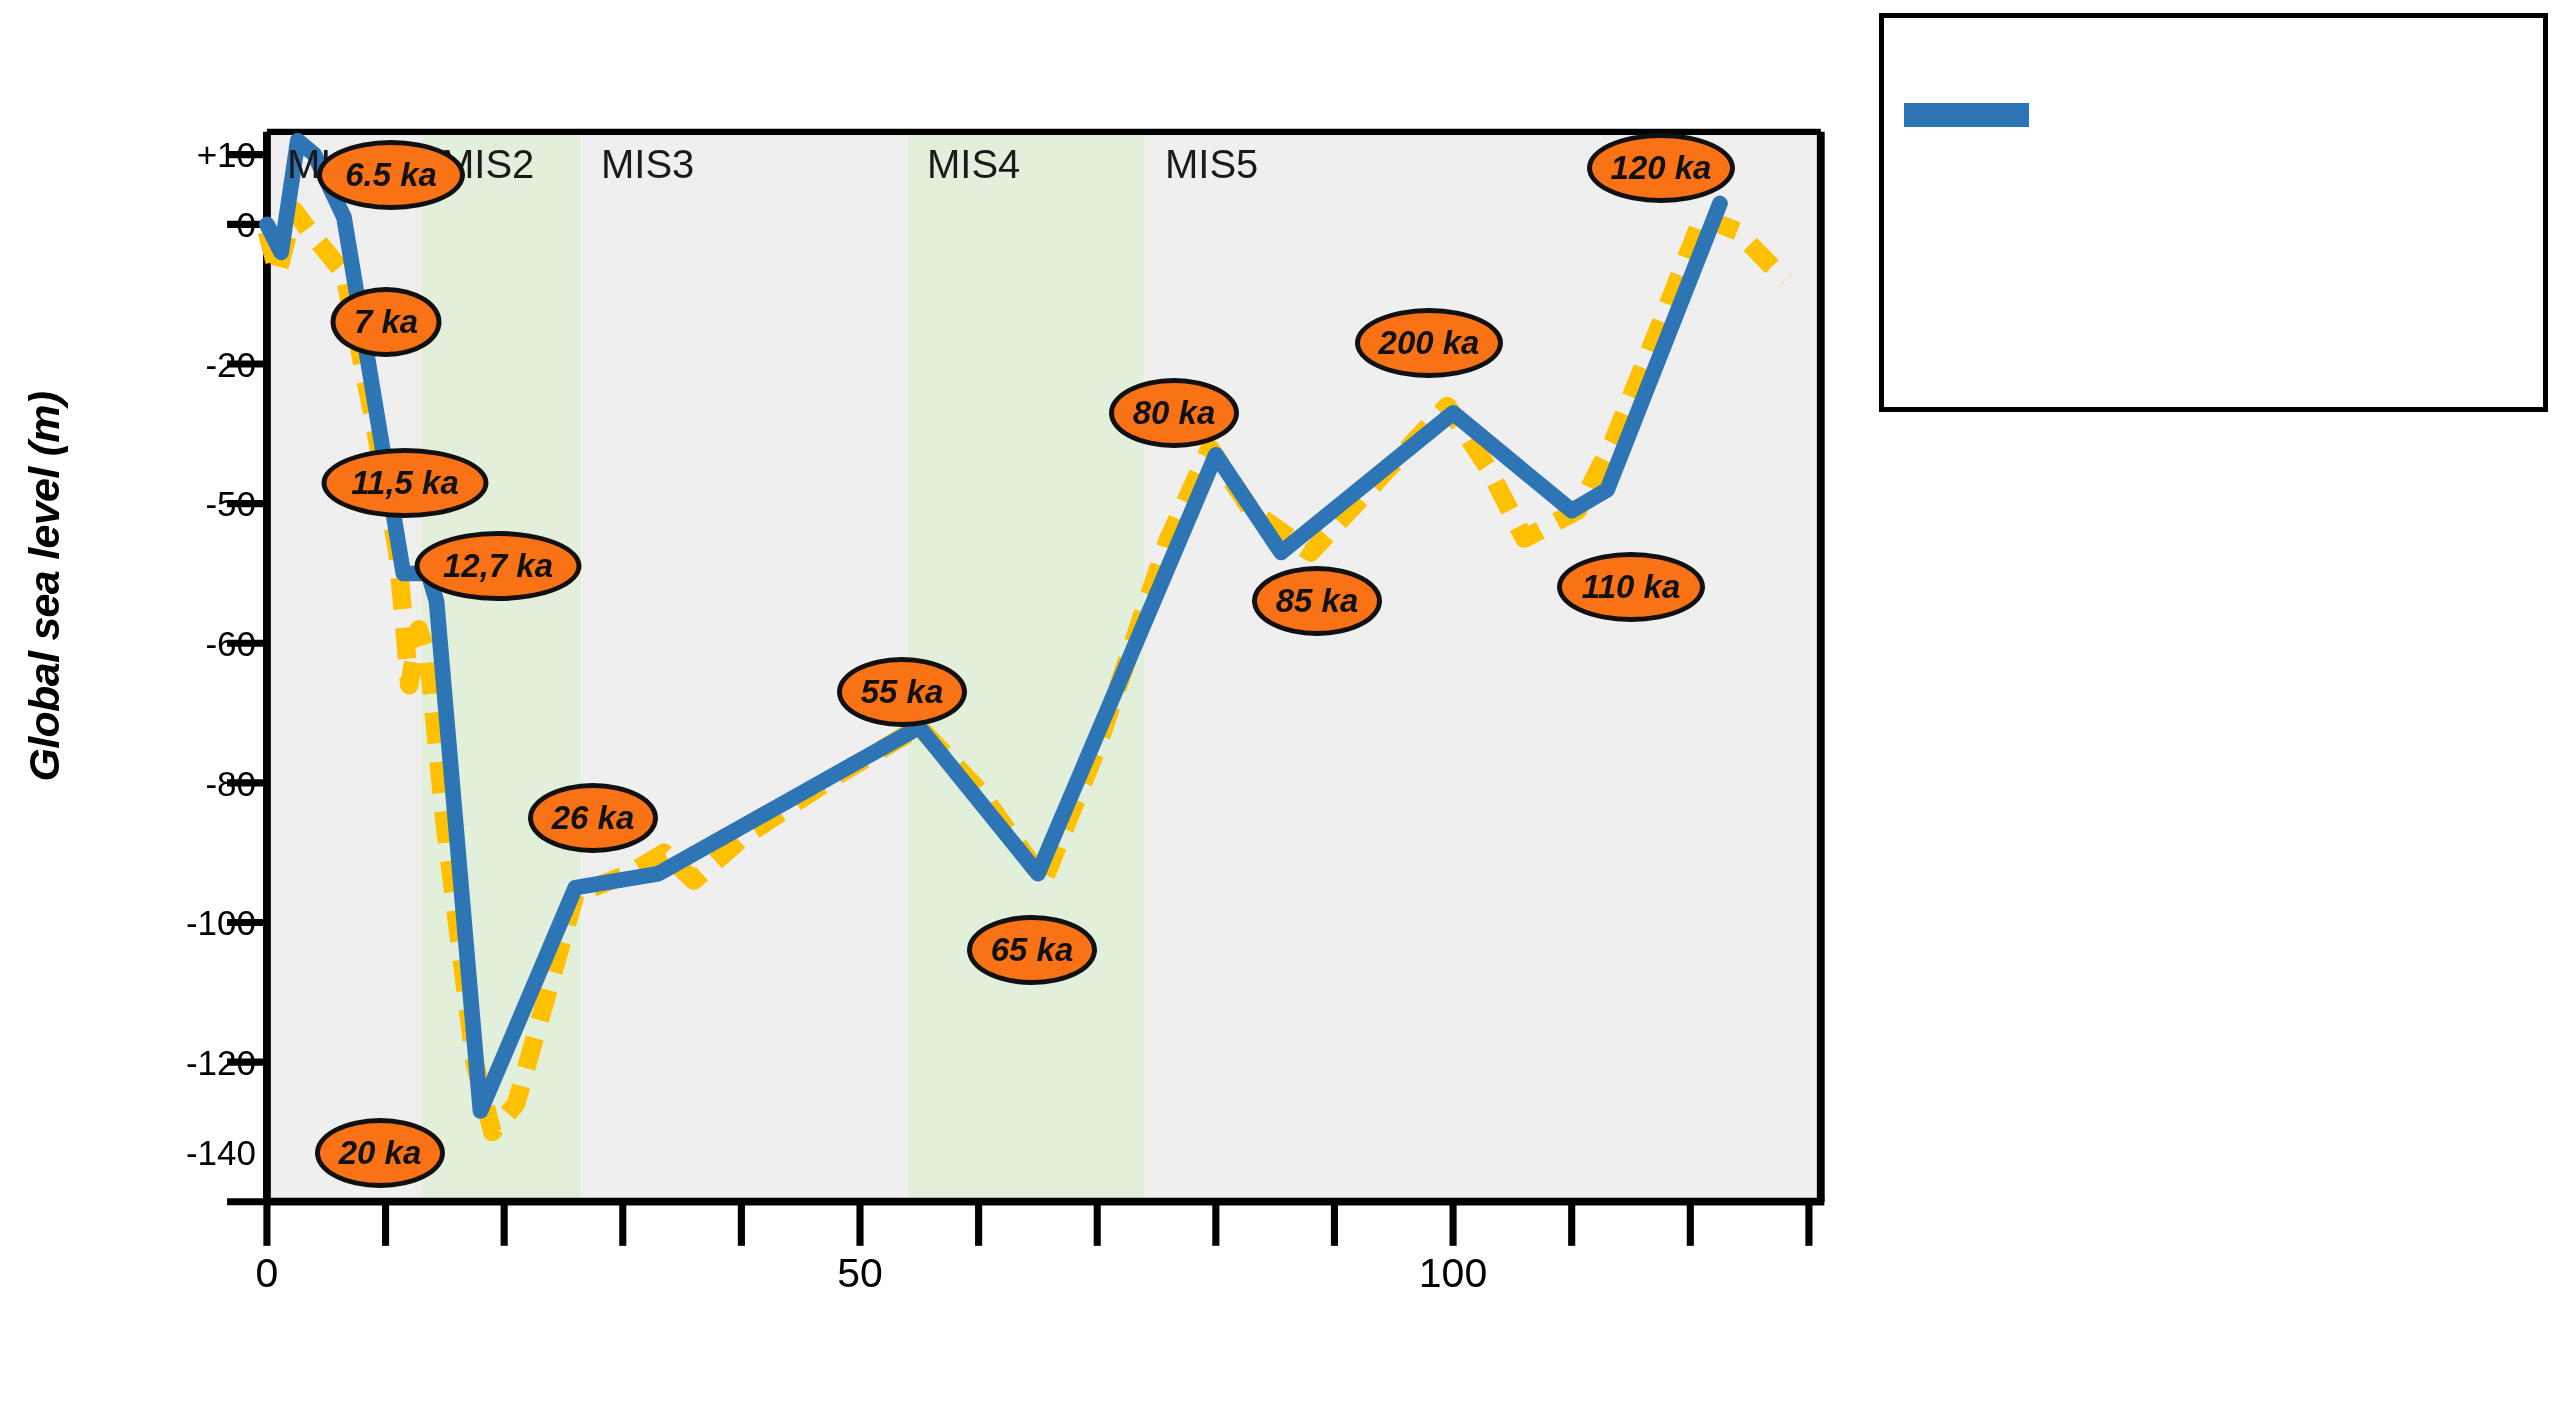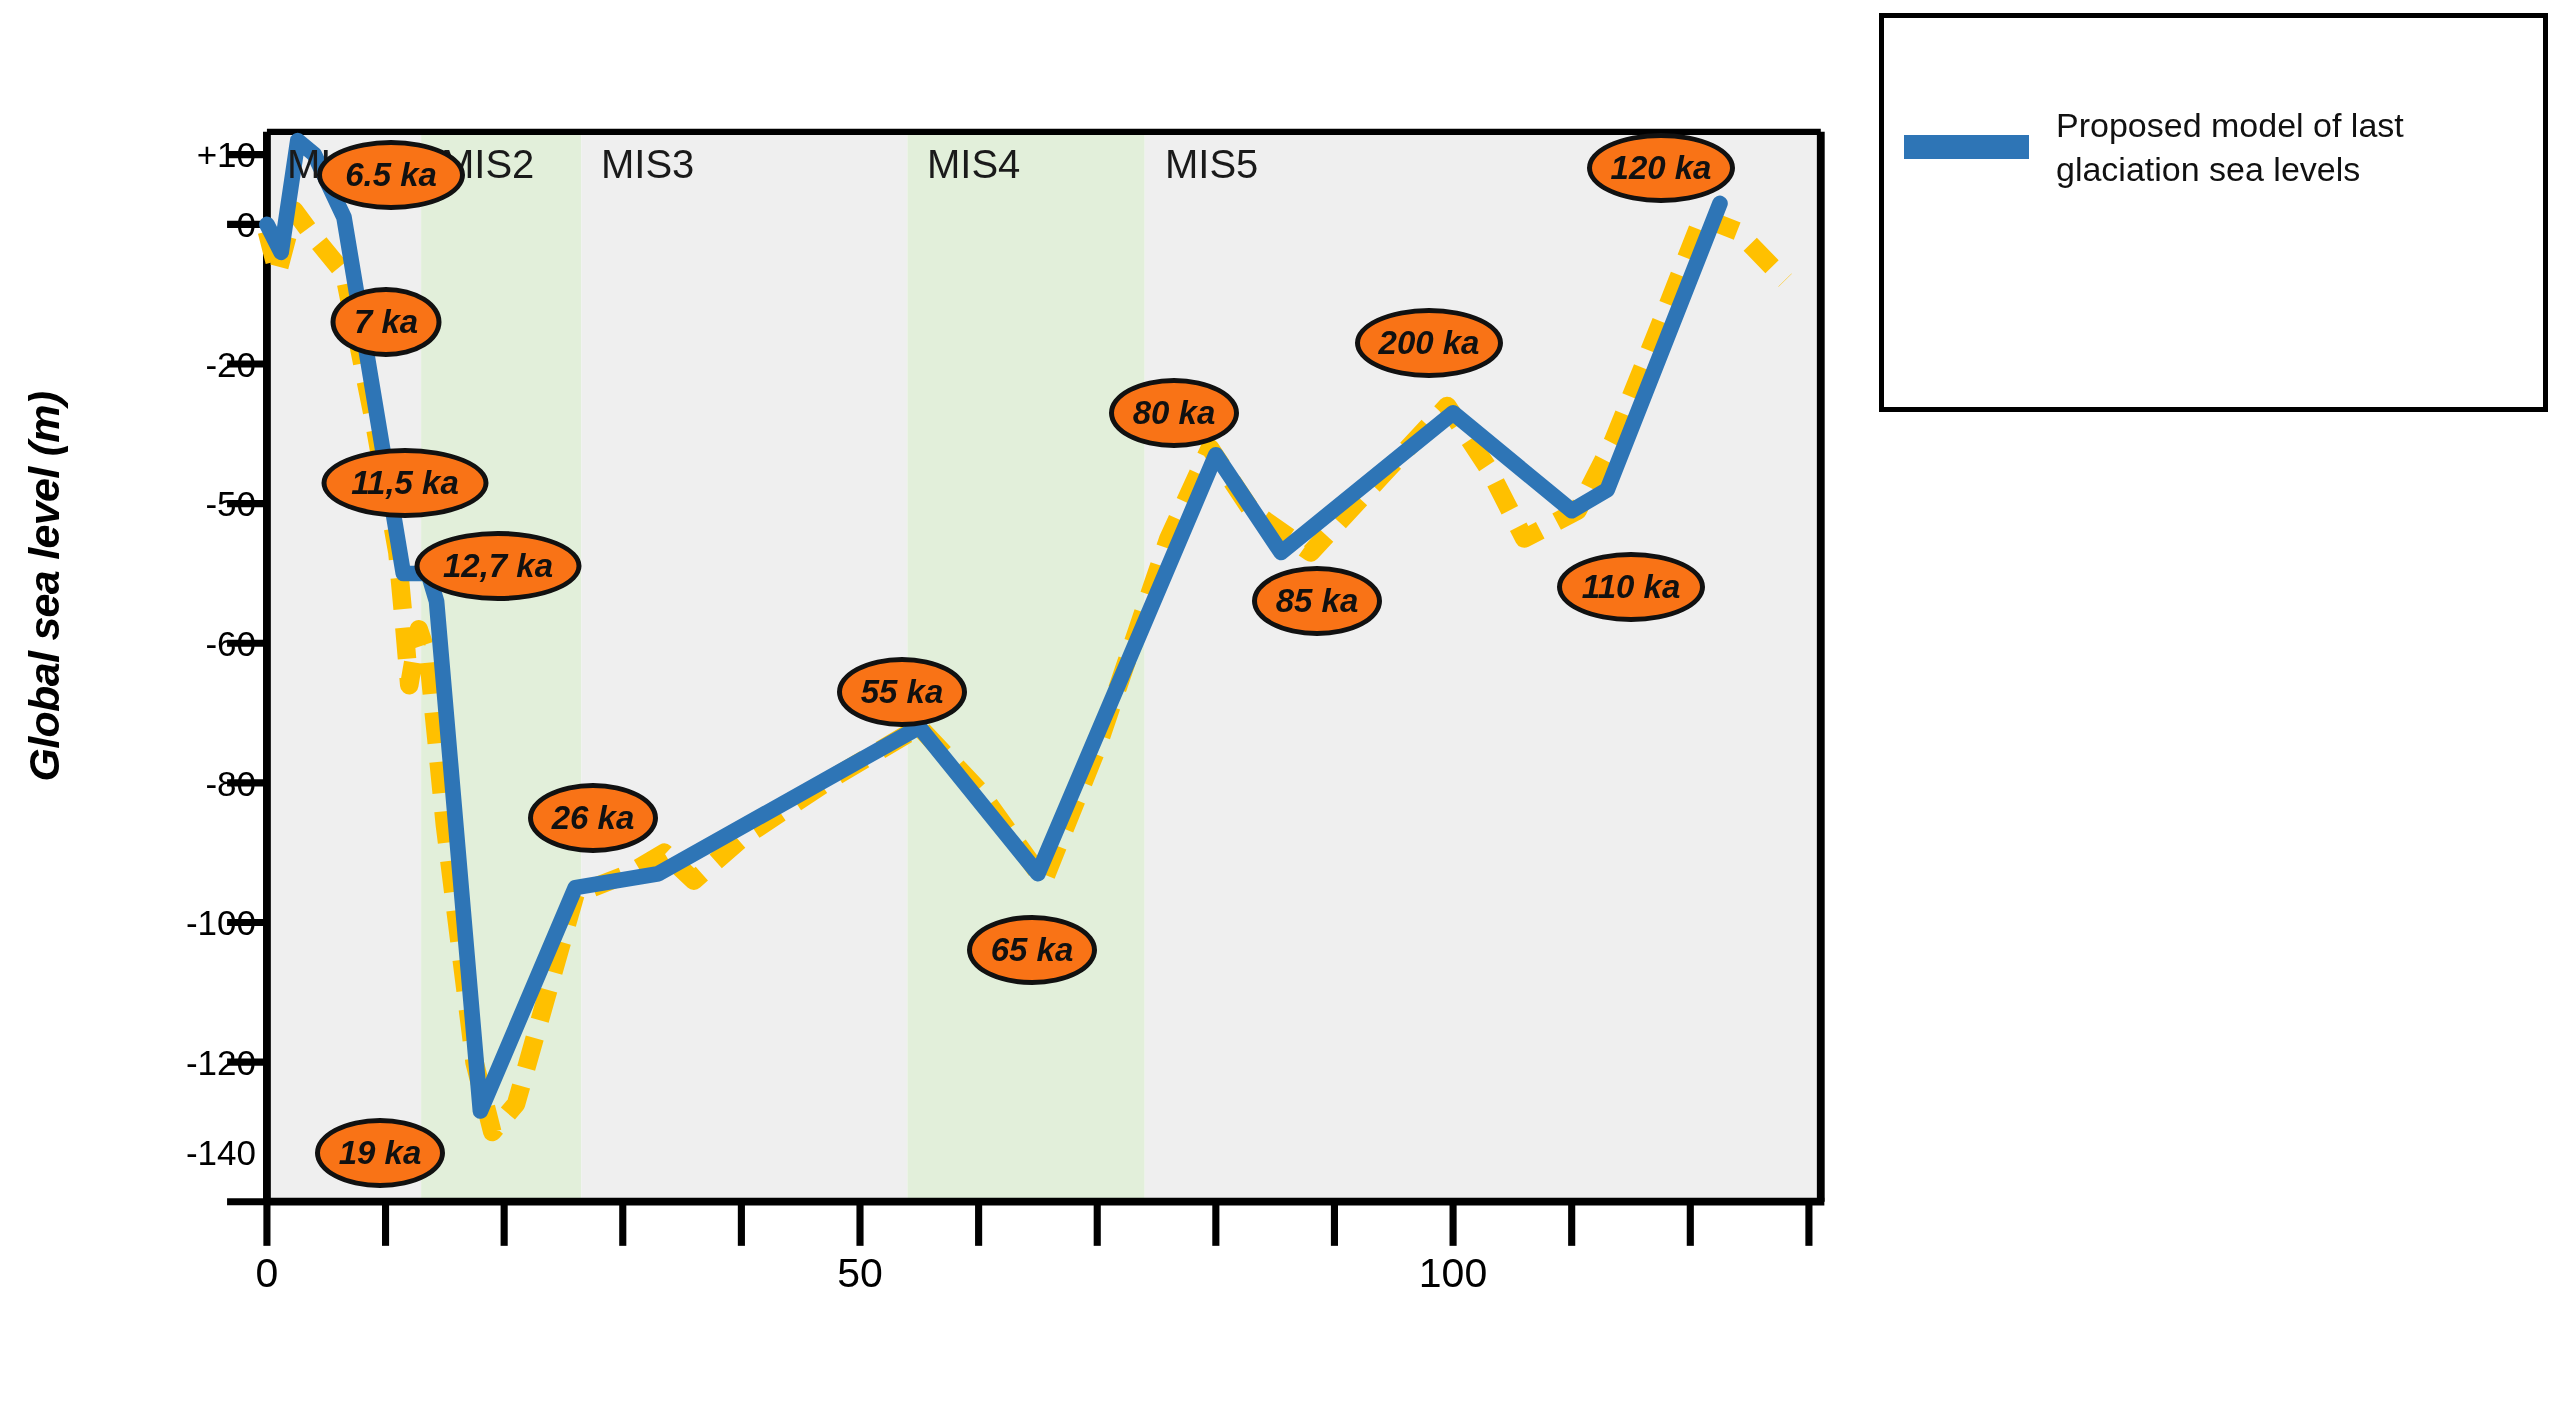--- a/index.html
+++ b/index.html
@@ -160,32 +160,31 @@
       <div class="mislabel" style="left: 441px; top: 164px; transform: translateY(-50%);">MIS2</div>
       <div class="mislabel" style="left: 601px; top: 164px; transform: translateY(-50%);">MIS3</div>
       <div class="mislabel" style="left: 927px; top: 164px; transform: translateY(-50%);">MIS4</div>
       <div class="mislabel" style="left: 1165px; top: 164px; transform: translateY(-50%);">MIS5</div>
     </div>
   <div id="bubble-layer">
       <div class="bubble" style="width: 148px; height: 70px; left: 391px; top: 175px;">6.5 ka</div>
       <div class="bubble" style="width: 111px; height: 70px; left: 386px; top: 322px;">7 ka</div>
       <div class="bubble" style="width: 167px; height: 70px; left: 405px; top: 483px;">11,5 ka</div>
       <div class="bubble" style="width: 167px; height: 70px; left: 498px; top: 566px;">12,7 ka</div>
-      <div class="bubble" style="width: 130px; height: 70px; left: 380px; top: 1153px;">19 ka</div>
+      <div class="bubble" style="width: 130px; height: 70px; left: 380px; top: 1153px;">20 ka</div>
       <div class="bubble" style="width: 130px; height: 70px; left: 593px; top: 818px;">26 ka</div>
       <div class="bubble" style="width: 130px; height: 70px; left: 902px; top: 692px;">55 ka</div>
       <div class="bubble" style="width: 130px; height: 70px; left: 1032px; top: 950px;">65 ka</div>
       <div class="bubble" style="width: 130px; height: 70px; left: 1174px; top: 413px;">80 ka</div>
       <div class="bubble" style="width: 130px; height: 70px; left: 1317px; top: 601px;">85 ka</div>
       <div class="bubble" style="width: 148px; height: 70px; left: 1429px; top: 343px;">200 ka</div>
       <div class="bubble" style="width: 148px; height: 70px; left: 1631px; top: 587px;">110 ka</div>
       <div class="bubble" style="width: 148px; height: 70px; left: 1661px; top: 168px;">120 ka</div>
     </div>
 
   <div id="legend">
     <div class="legend-row r1">
       <span class="swatch solid"></span>
-      <span class="legend-text">Proposed model of last glaciation sea levels</span>
     </div>
   </div>
 
 </div>
 
 
 </body></html>

